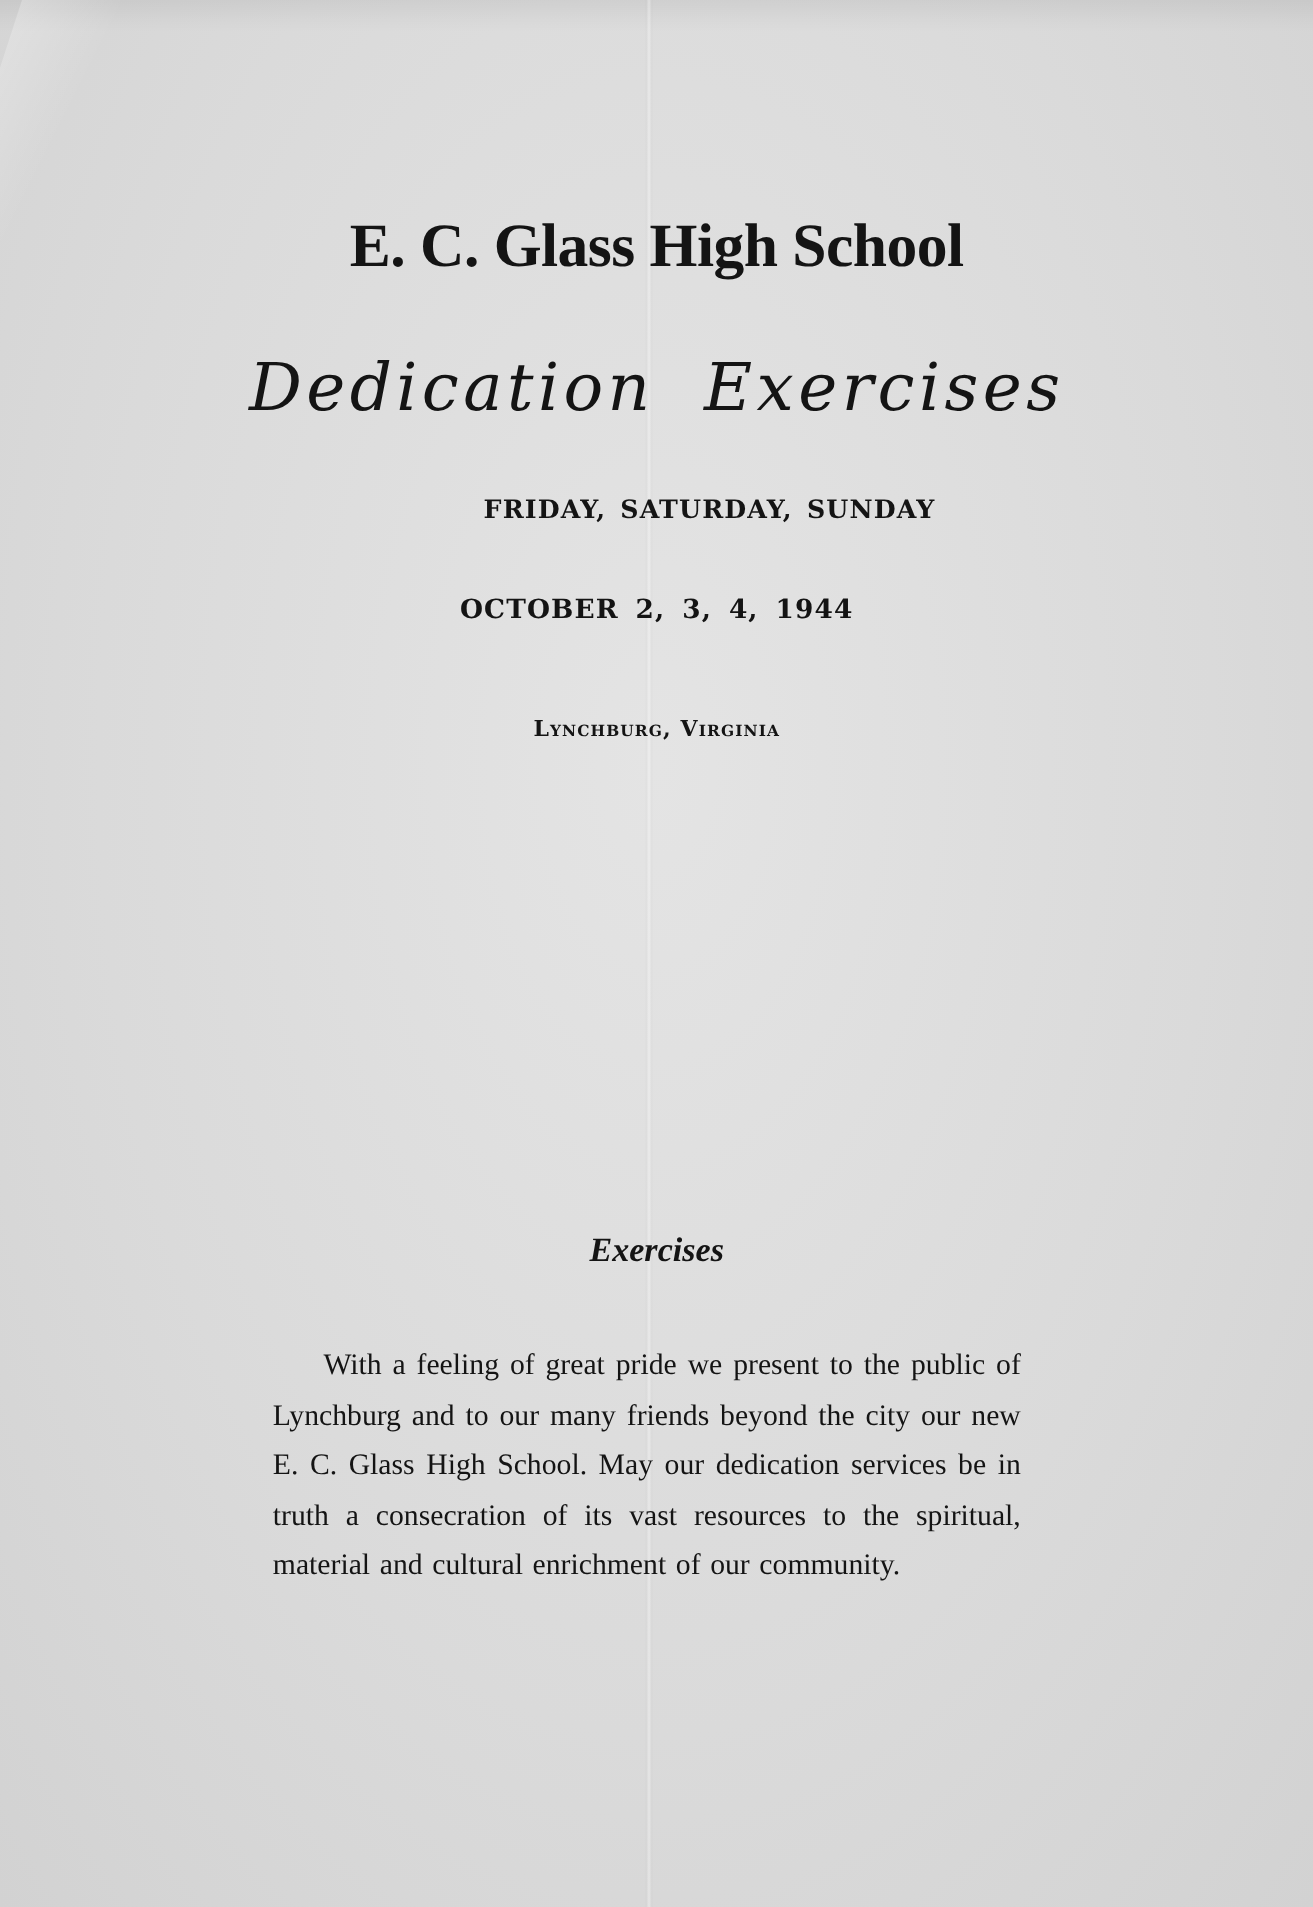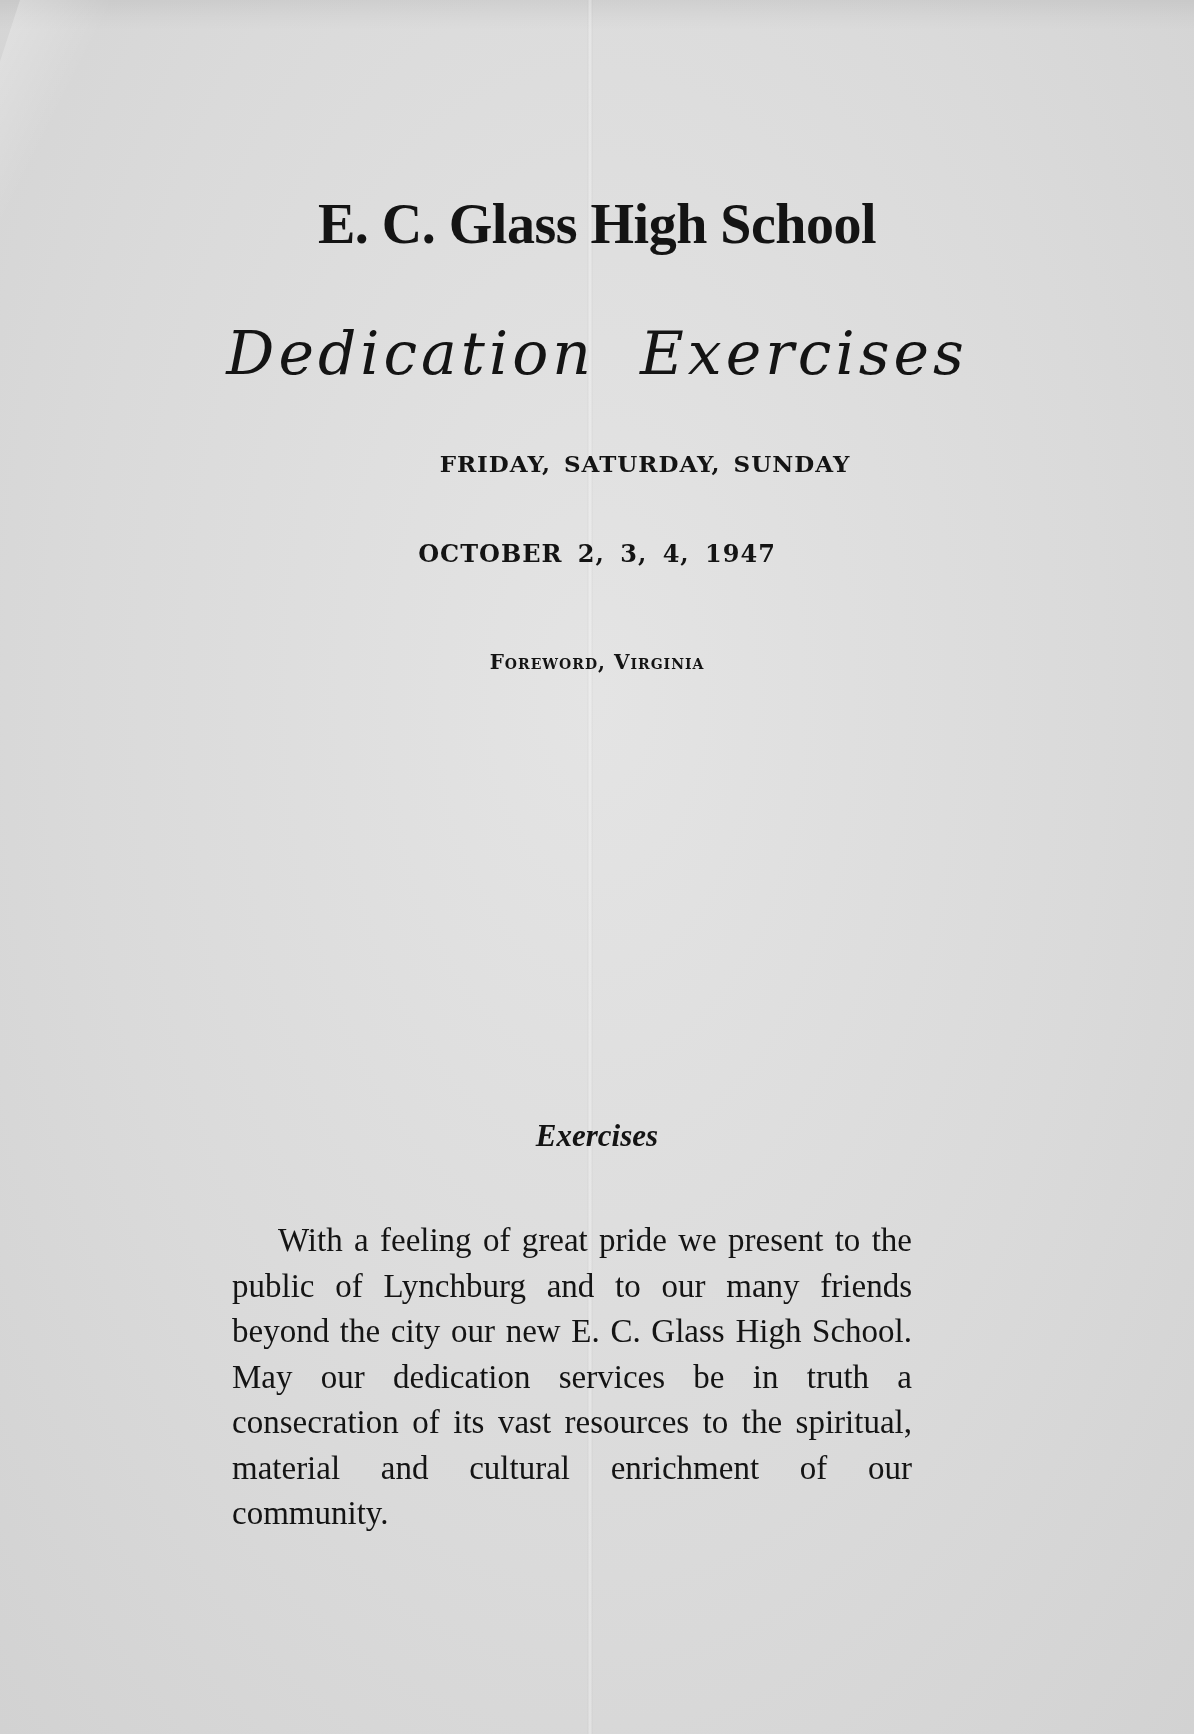--- a/index.html
+++ b/index.html
@@ -77,40 +77,40 @@
       left: 0; width: 1194px;
       top: 1118px;
       text-align: center;
       font-family: "Liberation Serif", "DejaVu Serif", serif;
       font-style: italic;
       font-weight: bold;
       font-size: 31px;
     }
     .body-text {
       position: absolute;
-      left: 232px;
+      left: 248px;
       top: 1218px;
       width: 680px;
       font-family: "Liberation Serif", "DejaVu Serif", serif;
-      font-size: 33px;
+      font-size: 27px;
       line-height: 45.5px;
       text-align: justify;
       text-indent: 46px;
       word-spacing: 2px;
     }
   </style>
 </head>
 <body>
 
 <div class="page">
   <div class="crease"></div>
   <div class="fold"></div>
 
   <div class="title">E. C. Glass High School</div>
   <div class="script">Dedication Exercises</div>
 
   <div class="caps days">FRIDAY, SATURDAY, SUNDAY</div>
-  <div class="caps dates">OCTOBER 2, 3, 4, 1947</div>
-  <div class="caps place">Foreword, Virginia</div>
+  <div class="caps dates">OCTOBER 2, 3, 4, 1944</div>
+  <div class="caps place">Lynchburg, Virginia</div>
 
   <div class="foreword">Exercises</div>
   <div class="body-text">With a feeling of great pride we present to the public of Lynchburg and to our many friends beyond the city our new E. C. Glass High School. May our dedication services be in truth a consecration of its vast resources to the spiritual, material and cultural enrichment of our community.</div>
 </div>
 
 </body></html>

